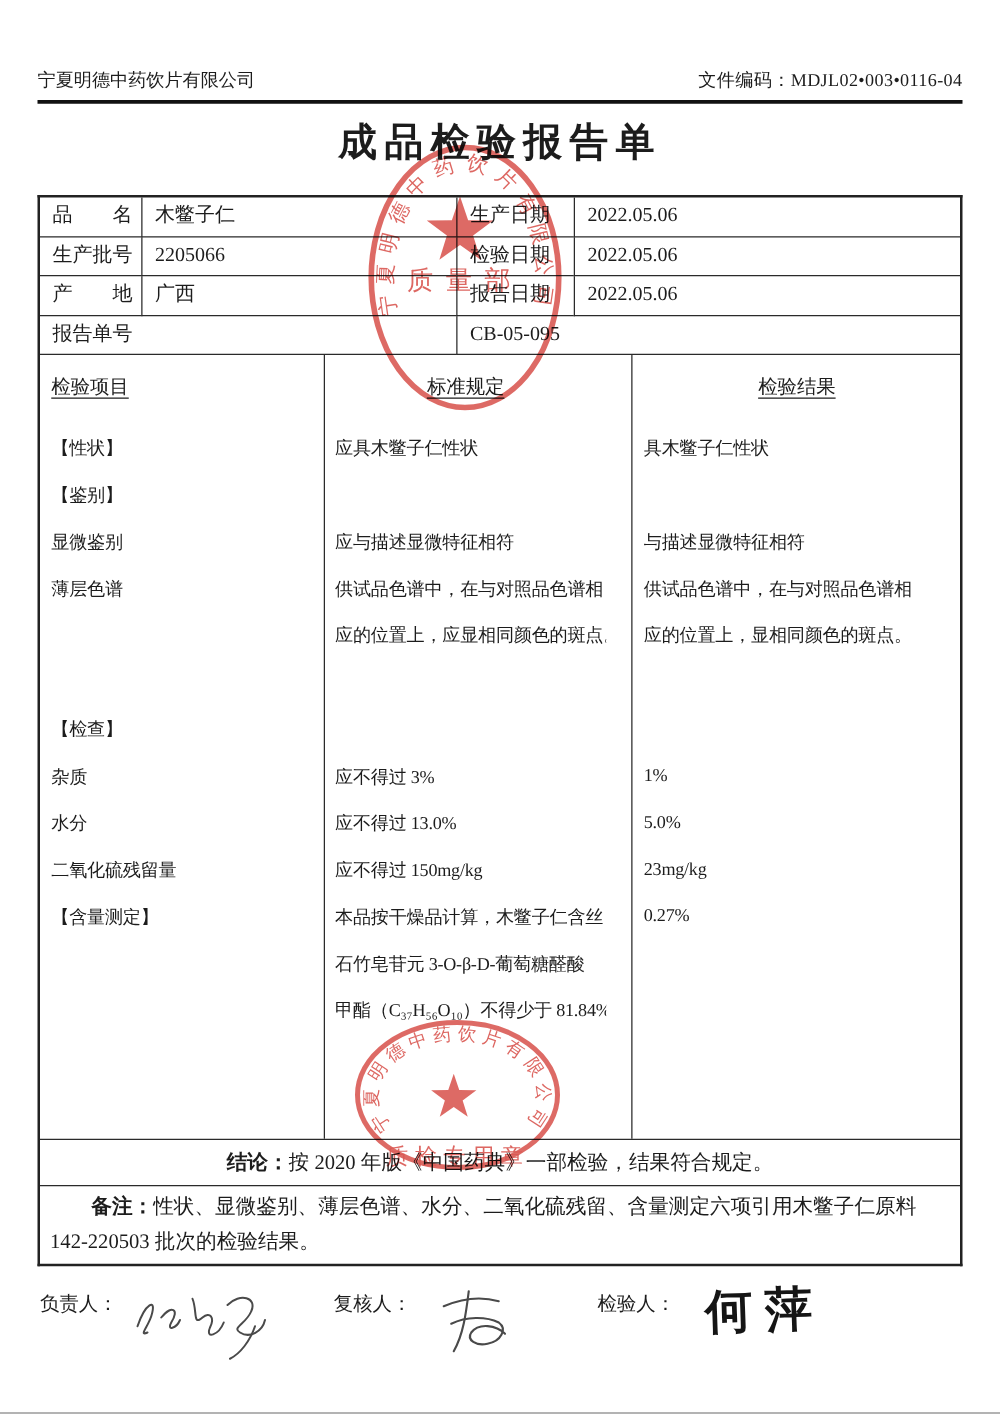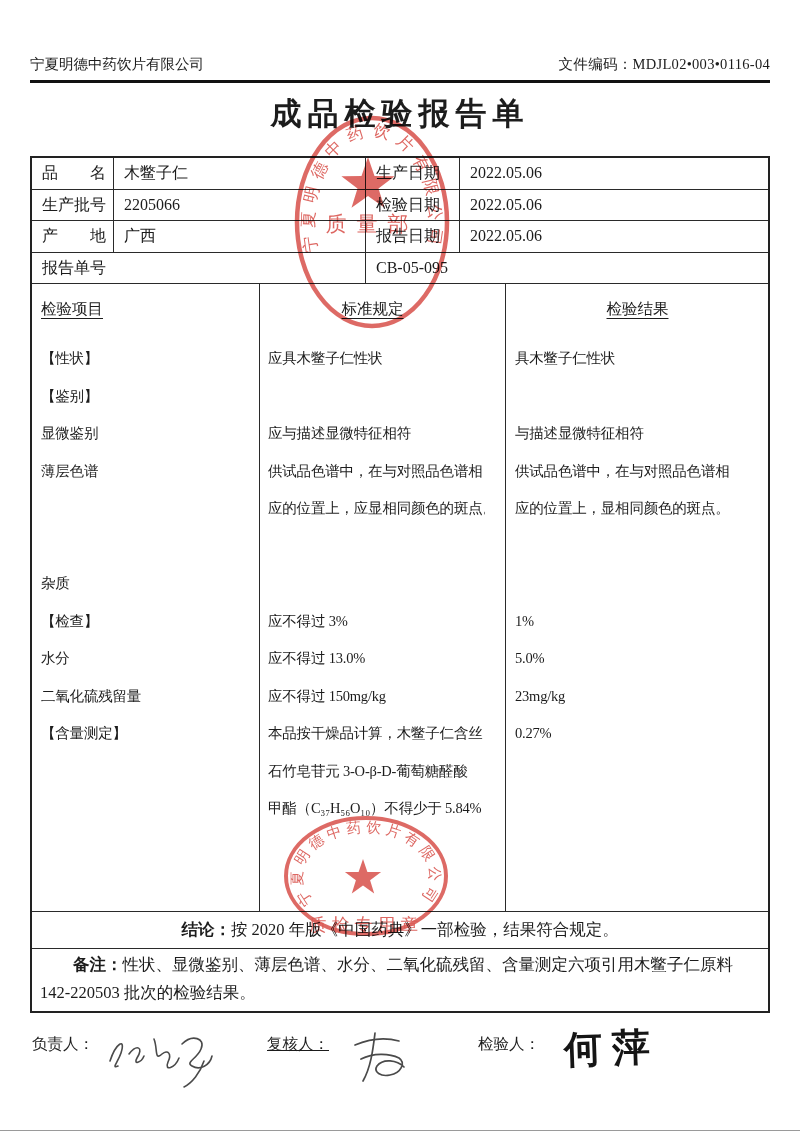--- a/index.html
+++ b/index.html
@@ -49,21 +49,21 @@
     display:flex; align-items:center; justify-content:center; font-size:16.5px; }
   .concl-row b { font-weight:700; }
   .remark-row { grid-column:1 / 4; border-top:1.5px solid #2a2a2a; min-height:60px;
     font-size:16.5px; line-height:28px; padding:2px 10px 4px 8px; text-indent:2em; }
   .remark-row b { font-weight:700; }
 
   
   .sign-row { position:relative; height:75px; margin-top:10px; font-size:15.5px; }
   .sig-item { position:absolute; top:8px; display:flex; align-items:flex-start; }
   .sig-item.s1 { left:2px; }
-  .sig-item.s2 { left:237px;text-decoration:underline; }
+  .sig-item.s2 { left:237px; }
   .sig-item.s3 { left:448px; }
   .sig-label { line-height:26px; }
   .sig-svg { margin-left:8px; margin-top:-4px; }
   .sig-name { font-size:38px; font-weight:600; color:#151515; margin-left:24px;
     margin-top:-8px; transform:rotate(-2deg); letter-spacing:10px;
     font-family:"Liberation Serif","DejaVu Serif",serif; }
 
   
   .stamp { position:absolute; mix-blend-mode:multiply; opacity:.88; pointer-events:none; }
   .stamp-top { left:272px; top:92px; }
@@ -110,22 +110,22 @@
         <div class="hline">
             <span class="hd">检验项目</span>
           </div>
         <div class="gap"></div>
         <div class="line">【性状】</div>
         <div class="line">【鉴别】</div>
         <div class="line">显微鉴别</div>
         <div class="line">薄层色谱</div>
         <div class="line"></div>
         <div class="line"></div>
+        <div class="line">【检查】</div>
         <div class="line">杂质</div>
-        <div class="line">【检查】</div>
         <div class="line">水分</div>
         <div class="line">二氧化硫残留量</div>
         <div class="line">【含量测定】</div>
         <div class="line"></div>
         <div class="line"></div>
       </div>
 
       <div class="tall c2">
         <div class="hline">
             <span class="hd">标准规定</span>
@@ -136,21 +136,21 @@
         <div class="line">应与描述显微特征相符</div>
         <div class="line">供试品色谱中，在与对照品色谱相</div>
         <div class="line">应的位置上，应显相同颜色的斑点。</div>
         <div class="line"></div>
         <div class="line"></div>
         <div class="line">应不得过 3%</div>
         <div class="line">应不得过 13.0%</div>
         <div class="line">应不得过 150mg/kg</div>
         <div class="line">本品按干燥品计算，木鳖子仁含丝</div>
         <div class="line">石竹皂苷元 3-O-β-D-葡萄糖醛酸</div>
-        <div class="line">甲酯（C₃₇H₅₆O₁₀）不得少于 5.84%</div>
+        <div class="line">甲酯（C₃₇H₅₆O₁₀）不得少于 81.84%</div>
       </div>
 
       <div class="tall c3">
         <div class="hline">
             <span class="hd">检验结果</span>
           </div>
         <div class="gap"></div>
         <div class="line">具木鳖子仁性状</div>
         <div class="line"></div>
         <div class="line">与描述显微特征相符</div>

